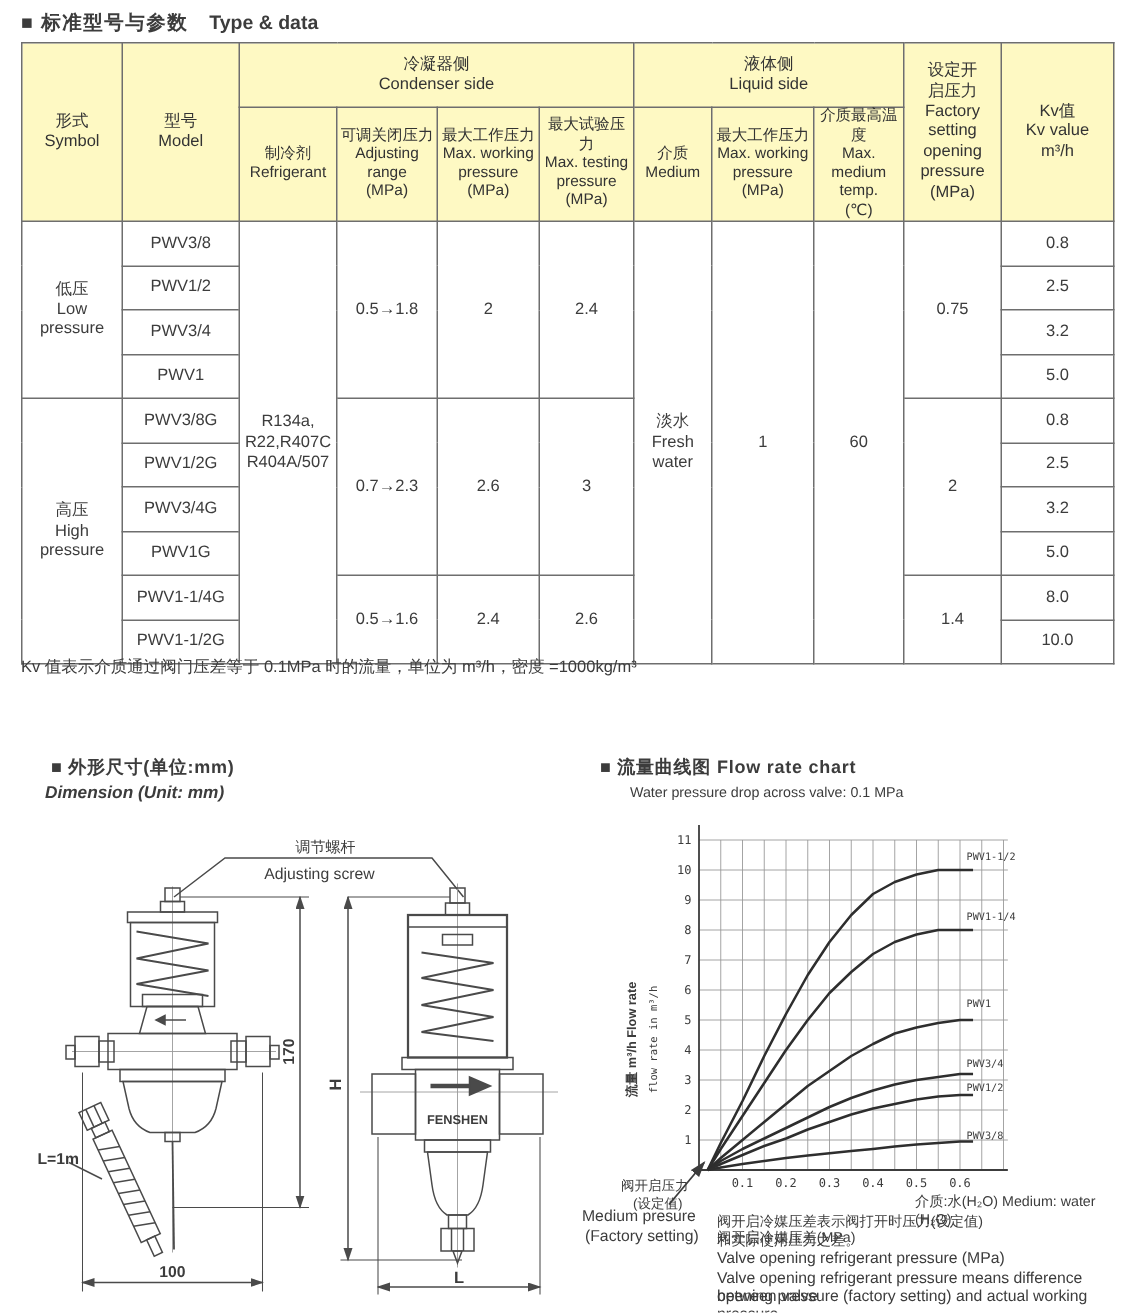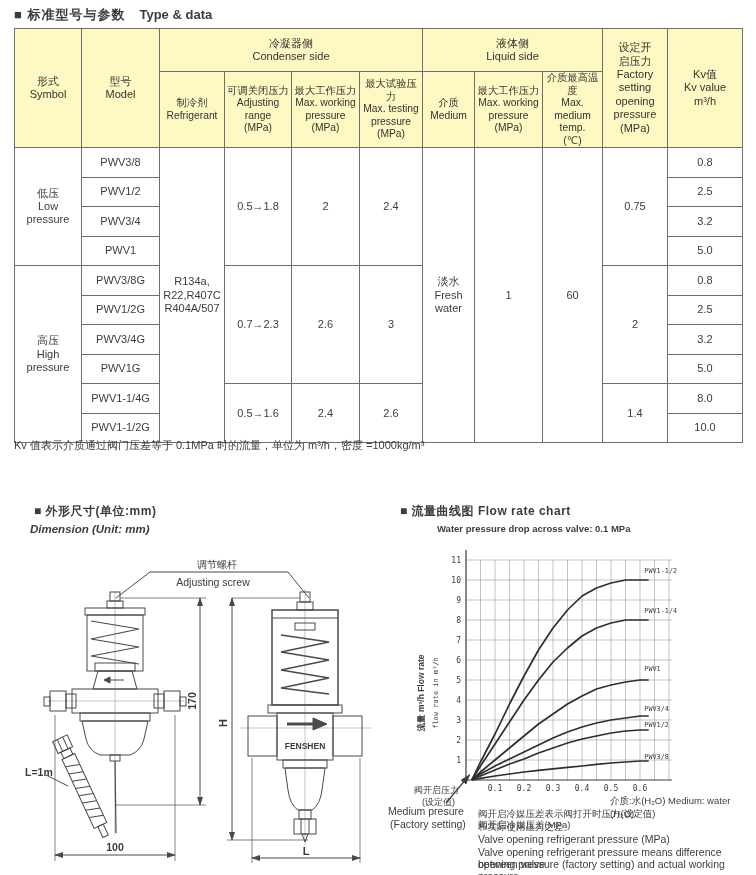--- a/index.html
+++ b/index.html
@@ -11,21 +11,21 @@
 
   table.spec{border-collapse:collapse;table-layout:fixed;width:728px;}
   table.spec th,table.spec td{border:1px solid #6e6e6e;text-align:center;vertical-align:middle;
        white-space:pre-line;padding:0 1px;line-height:1.22;}
   table.spec thead th{background:#fef9c3;font-weight:normal;font-size:10.3px;color:#333;}
   table.spec thead tr.h1 th{height:42px;font-size:11px;}
   table.spec tbody td{font-size:11px;background:#fff;height:28.5px;}
   .notes{left:14px;top:436px;font-size:11px;line-height:1.75;}
   .secTitle{font-size:12px;font-weight:bold;letter-spacing:.5px;}
   .secSub{font-size:11.5px;font-weight:bold;}
-  .chartSub{font-size:9.5px;font-weight:bold;margin-left:17px;}
+  .chartSub{font-size:9.5px;font-weight:normal;}
   .ann{font-size:9.5px;color:#3c3c3c;}
   .annEn{font-size:10.5px;}
   svg text{fill:#3c3c3c;}
 </style>
 </head>
 <body>
 
 <div class="abs pageTitle">
   <span>■ 标准型号与参数</span><span class="en">Type &amp; data</span>
 </div>

